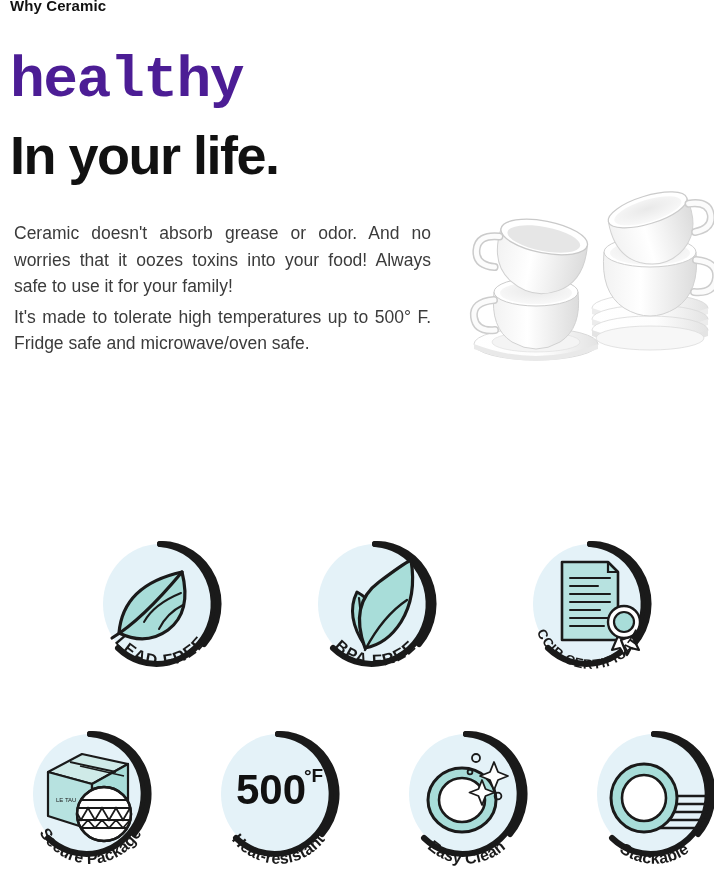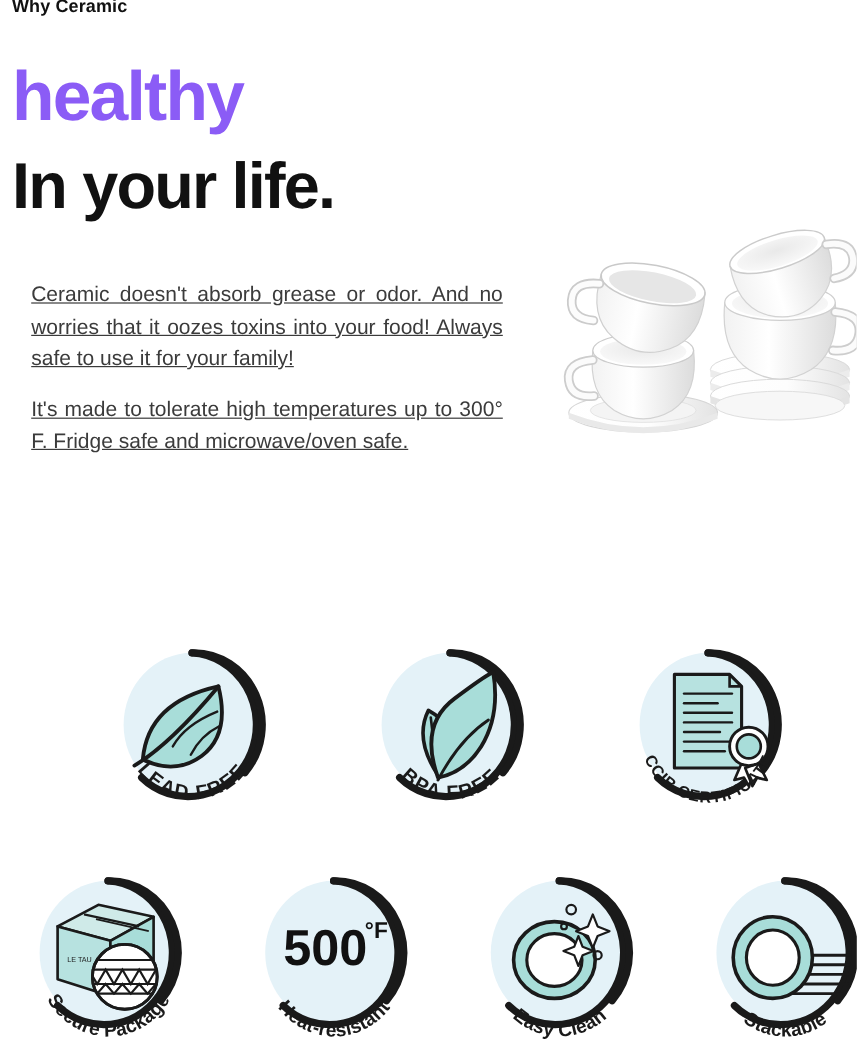--- a/index.html
+++ b/index.html
@@ -33,23 +33,24 @@
   
   .headline-wrap {
     position: absolute;
     left: 10px;
     top: 50px;
     width: 460px;
   }
   .headline-1 {
     font-size: 58px;
     font-weight: bold;
-    color: #8b5cf6;
+    color: #4c1d95;
     line-height: 62px;
     letter-spacing: -1.5px;
+    font-family: Liberation Mono, monospace;
   }
   .headline-2 {
     font-size: 54px;
     font-weight: bold;
     color: #111111;
     line-height: 58px;
     letter-spacing: -1.5px;
     margin-top: 14px;
   }
 
@@ -57,21 +58,21 @@
   .body-copy {
     position: absolute;
     left: 10px;
     top: 216px;
     width: 425px;
     font-size: 17.5px;
     line-height: 26.5px;
     color: #3b3b3b;
     text-align: justify;
   }
-  .body-copy p { margin: 16px; text-decoration: underline; }
+  .body-copy p { margin: 4px; }
   .body-copy p + p { margin-top: 0; }
 
   
   .product-photo {
     position: absolute;
     left: 468px;
     top: 188px;
     width: 246px;
     height: 196px;
   }
@@ -119,21 +120,21 @@
 
   <div class="section-title">Why Ceramic</div>
 
   <div class="headline-wrap">
     <div class="headline-1">healthy</div>
     <div class="headline-2">In your life.</div>
   </div>
 
   <div class="body-copy">
     <p>Ceramic doesn't absorb grease or odor. And no worries that it oozes toxins into your food! Always safe to use it for your family!</p>
-    <p>It's made to tolerate high temperatures up to 300° F. Fridge safe and microwave/oven safe.</p>
+    <p>It's made to tolerate high temperatures up to 500° F. Fridge safe and microwave/oven safe.</p>
   </div>
 
   <div class="product-photo">
     <svg viewBox="0 0 246 196" xmlns="http://www.w3.org/2000/svg" aria-hidden="true">
       <defs>
         <linearGradient id="cupShade" x1="0" y1="0" x2="1" y2="0">
           <stop offset="0%" stop-color="#ffffff"></stop>
           <stop offset="55%" stop-color="#fdfdfd"></stop>
           <stop offset="100%" stop-color="#e3e3e3"></stop>
         </linearGradient>

